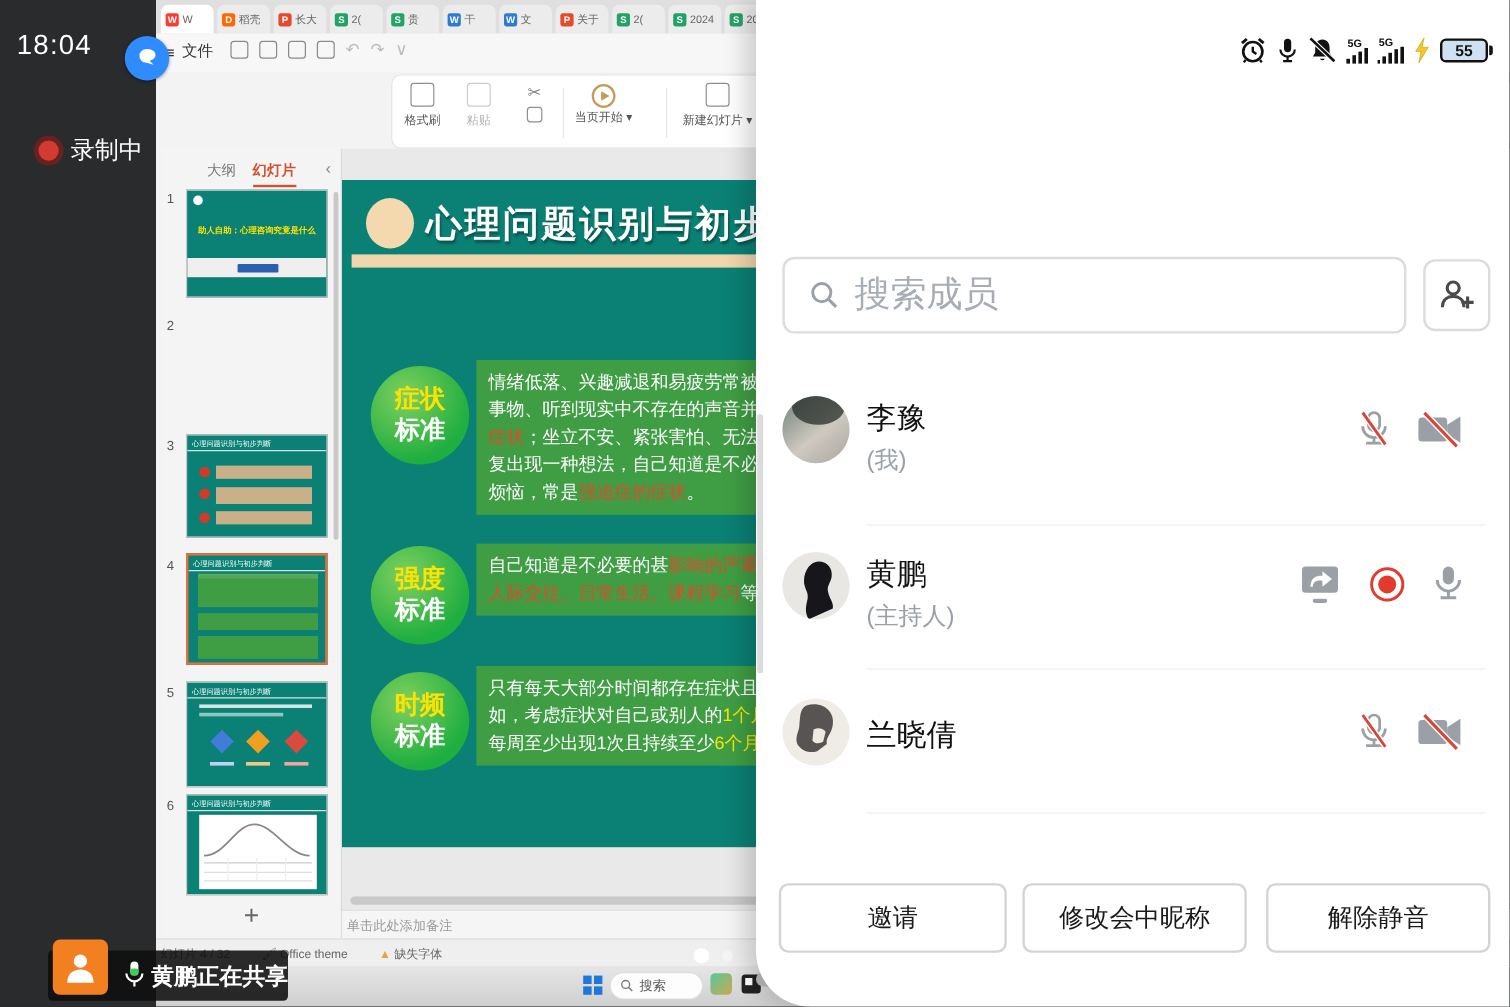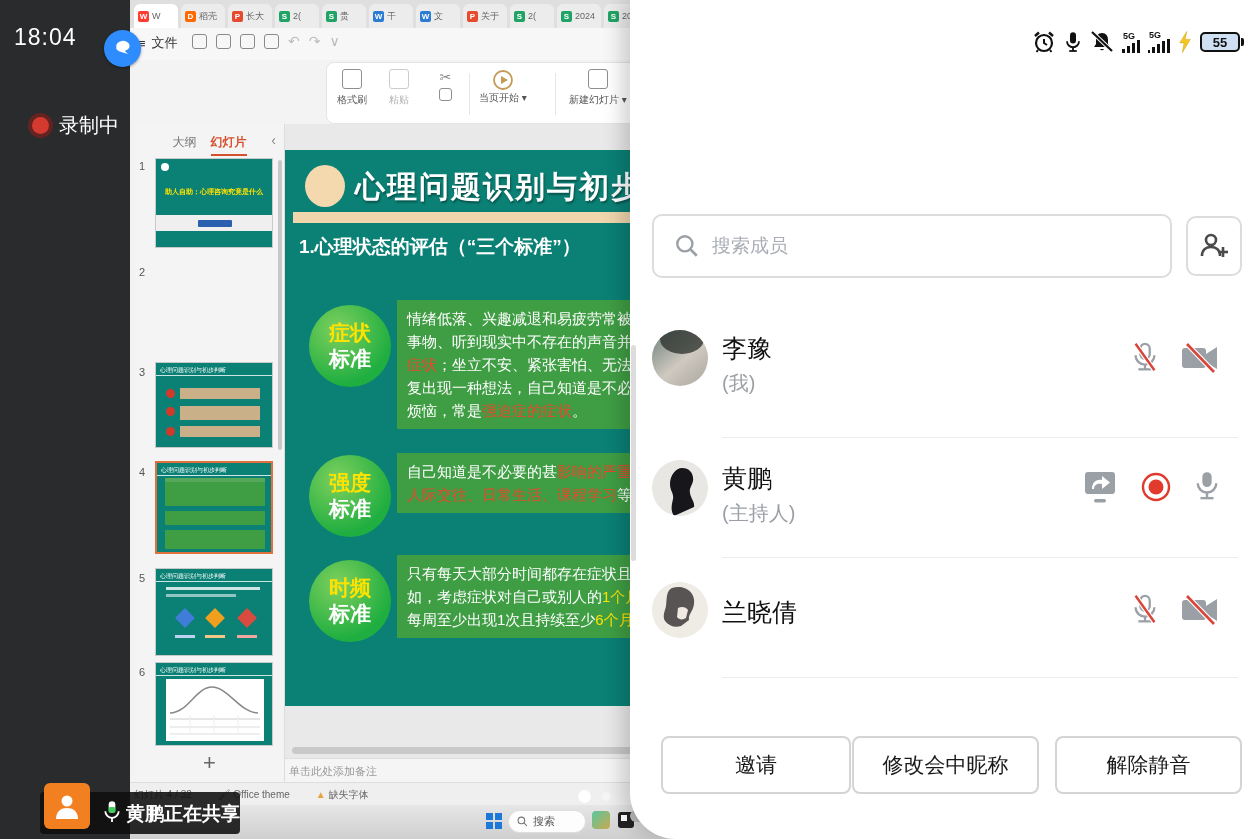--- a/index.html
+++ b/index.html
@@ -100,21 +100,21 @@
   .p-status { right:18px; top:30px; display:flex; align-items:center; gap:8px; }
   .sig { display:flex; flex-direction:column; align-items:flex-start; }
   .sig .g { font-size:9px; font-weight:bold; color:#111; line-height:8px; margin-left:1px; }
   .bars { display:flex; align-items:flex-end; gap:2px; }
   .bars i { display:block; width:3px; background:#111; }
   .battery { position:relative; width:40px; height:20px; border:2.5px solid #111; border-radius:5px; background:#cfe0f2; display:flex; align-items:center; justify-content:center; font-size:13px; font-weight:bold; color:#111; }
   .battery::after { content:""; position:absolute; right:-6px; top:4px; width:3.5px; height:8px; background:#111; border-radius:0 2px 2px 0; }
 
   .p-title { left:0; top:115px; width:100%; text-align:center; padding-right:84px; font-size:26px; color:#1a1a1a; }
   .searchbox { left:22px; top:214px; width:520px; height:64px; border:2px solid #dcdcdc; border-radius:10px; background:#fff; display:flex; align-items:center; padding-left:20px; gap:12px; }
-  .searchbox input { border:none; outline:none; font-size:19px; color:#4d7c0f; width:400px; background:transparent; font-family:inherit; }
+  .searchbox input { border:none; outline:none; font-size:30px; color:#4d7c0f; width:400px; background:transparent; font-family:inherit; }
   .searchbox input::placeholder { color:#a8adb5; }
   .addbtn { left:556px; top:216px; width:56px; height:60px; border:2px solid #dcdcdc; border-radius:10px; background:#fff; display:flex; align-items:center; justify-content:center; }
 
   .m-row { left:0; width:628px; height:84px; }
   .avatar { position:absolute; left:22px; top:2px; width:56px; height:56px; border-radius:50%; overflow:hidden; }
   .av-li { background:linear-gradient(140deg,#8f9a93 20%,#cfc9c0 55%,#a9a59d); }
   .av-li::after { content:""; position:absolute; left:8px; top:-6px; width:44px; height:30px; border-radius:50%; background:rgba(40,45,42,.75); }
   .av-hp { background:#e9e7e3; }
   .av-lx { background:#efece6; }
   .m-name { position:absolute; left:92px; top:4px; font-size:25px; color:#111; }
@@ -337,21 +337,20 @@
 
       <div class="tp-scroll"></div>
       <div class="tp-add">+</div>
     </div>
 
     <div class="abs workspace"></div>
     <div class="abs" id="slide">
       <div class="abs s-circle"></div>
       <div class="abs s-title">心理问题识别与初步判断</div>
       <div class="abs s-bar"></div>
-      <div class="abs s-sub">1.心理状态的评估（“三个标准”）</div>
 
       <div class="abs badge" style="top:155px">
         <span class="y">症状</span>
           <span class="w">标准</span>
       </div>
       <div class="abs tblock" style="top:150px">
         <div><span>情绪低落、兴趣减退和易疲劳常被认为是</span></div>
         <div><span>事物、听到现实中不存在的声音并坚信不</span></div>
         <div><span class="tr-red">症状</span><span>；坐立不安、紧张害怕、无法控制自</span></div>
         <div><span>复出现一种想法，自己知道是不必要的甚</span></div>
@@ -570,19 +569,19 @@
             <rect x="2" y="6" width="24" height="20" rx="3" fill="#9aa0a6"></rect>
             <polygon points="26,12 37,5 37,27 26,20" fill="#9aa0a6"></polygon>
             <line x1="7" y1="2" x2="34" y2="30" stroke="#fff" stroke-width="5"></line>
             <line x1="7" y1="2" x2="34" y2="30" stroke="#d8453a" stroke-width="2.6"></line>
           </svg>
       </div>
     </div>
     <div class="divider" style="top:677px"></div>
 
     <div class="abs p-buttons">
-      <button class="pbtn" style="left:31px; width:190px">邀请</button>
+      <button class="pbtn" style="left:19px; width:190px">邀请</button>
       <button class="pbtn" style="left:222px; width:187px">修改会中昵称</button>
       <button class="pbtn" style="left:425px; width:187px">解除静音</button>
     </div>
   </div>
 
 </div>
 
 </body></html>

